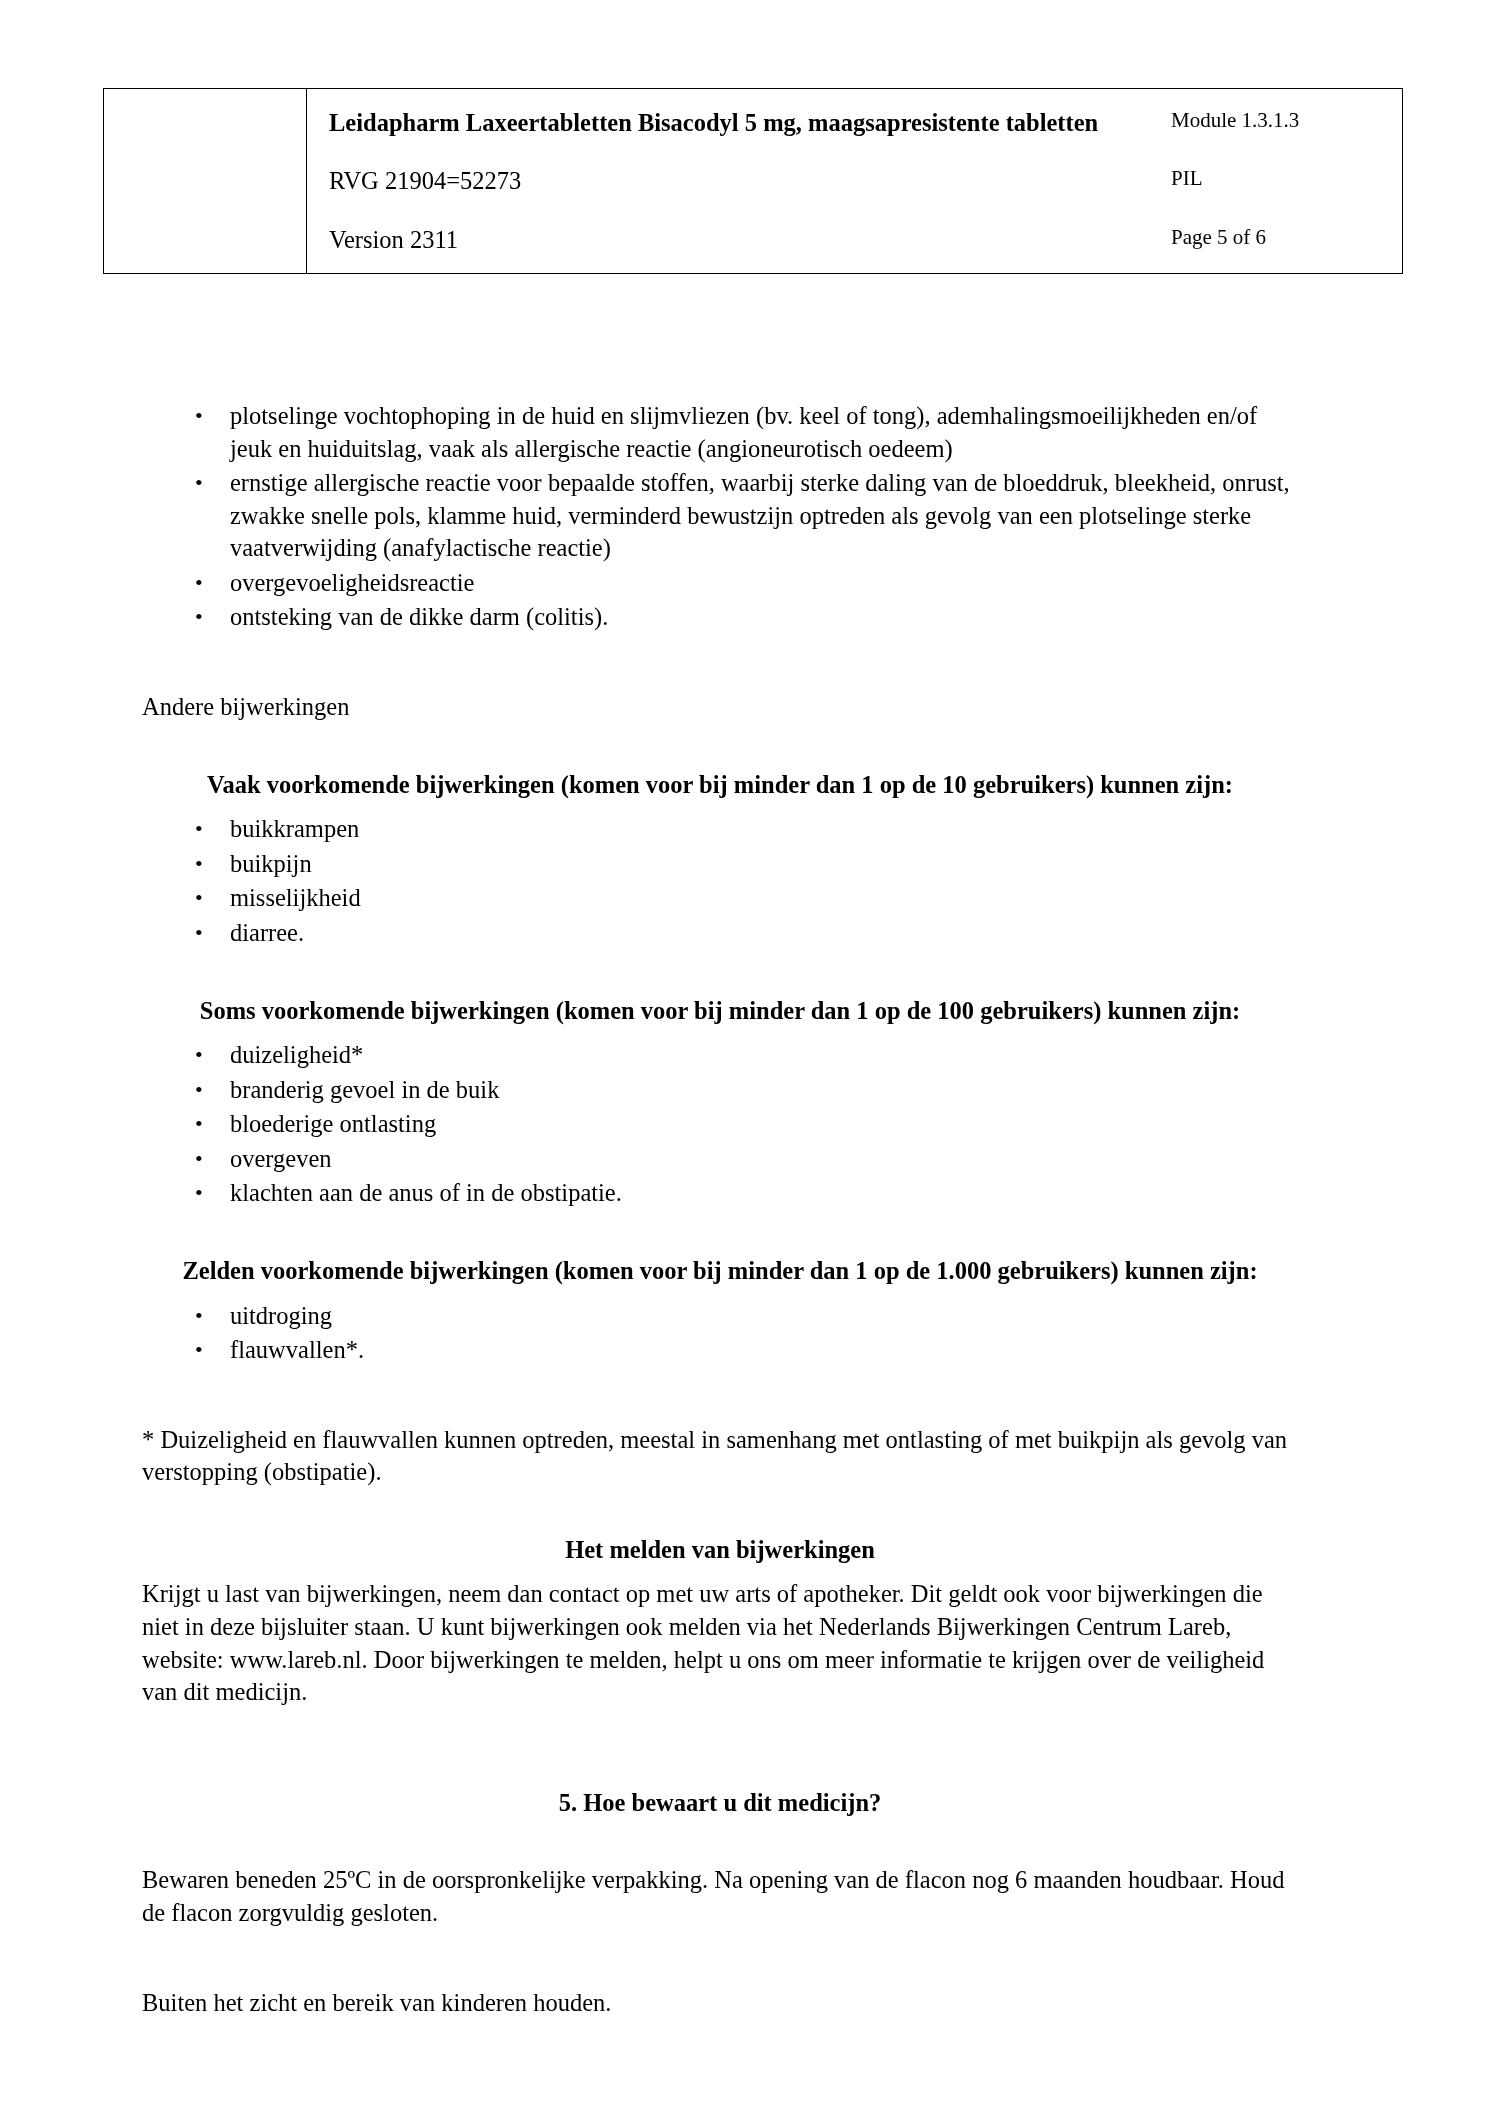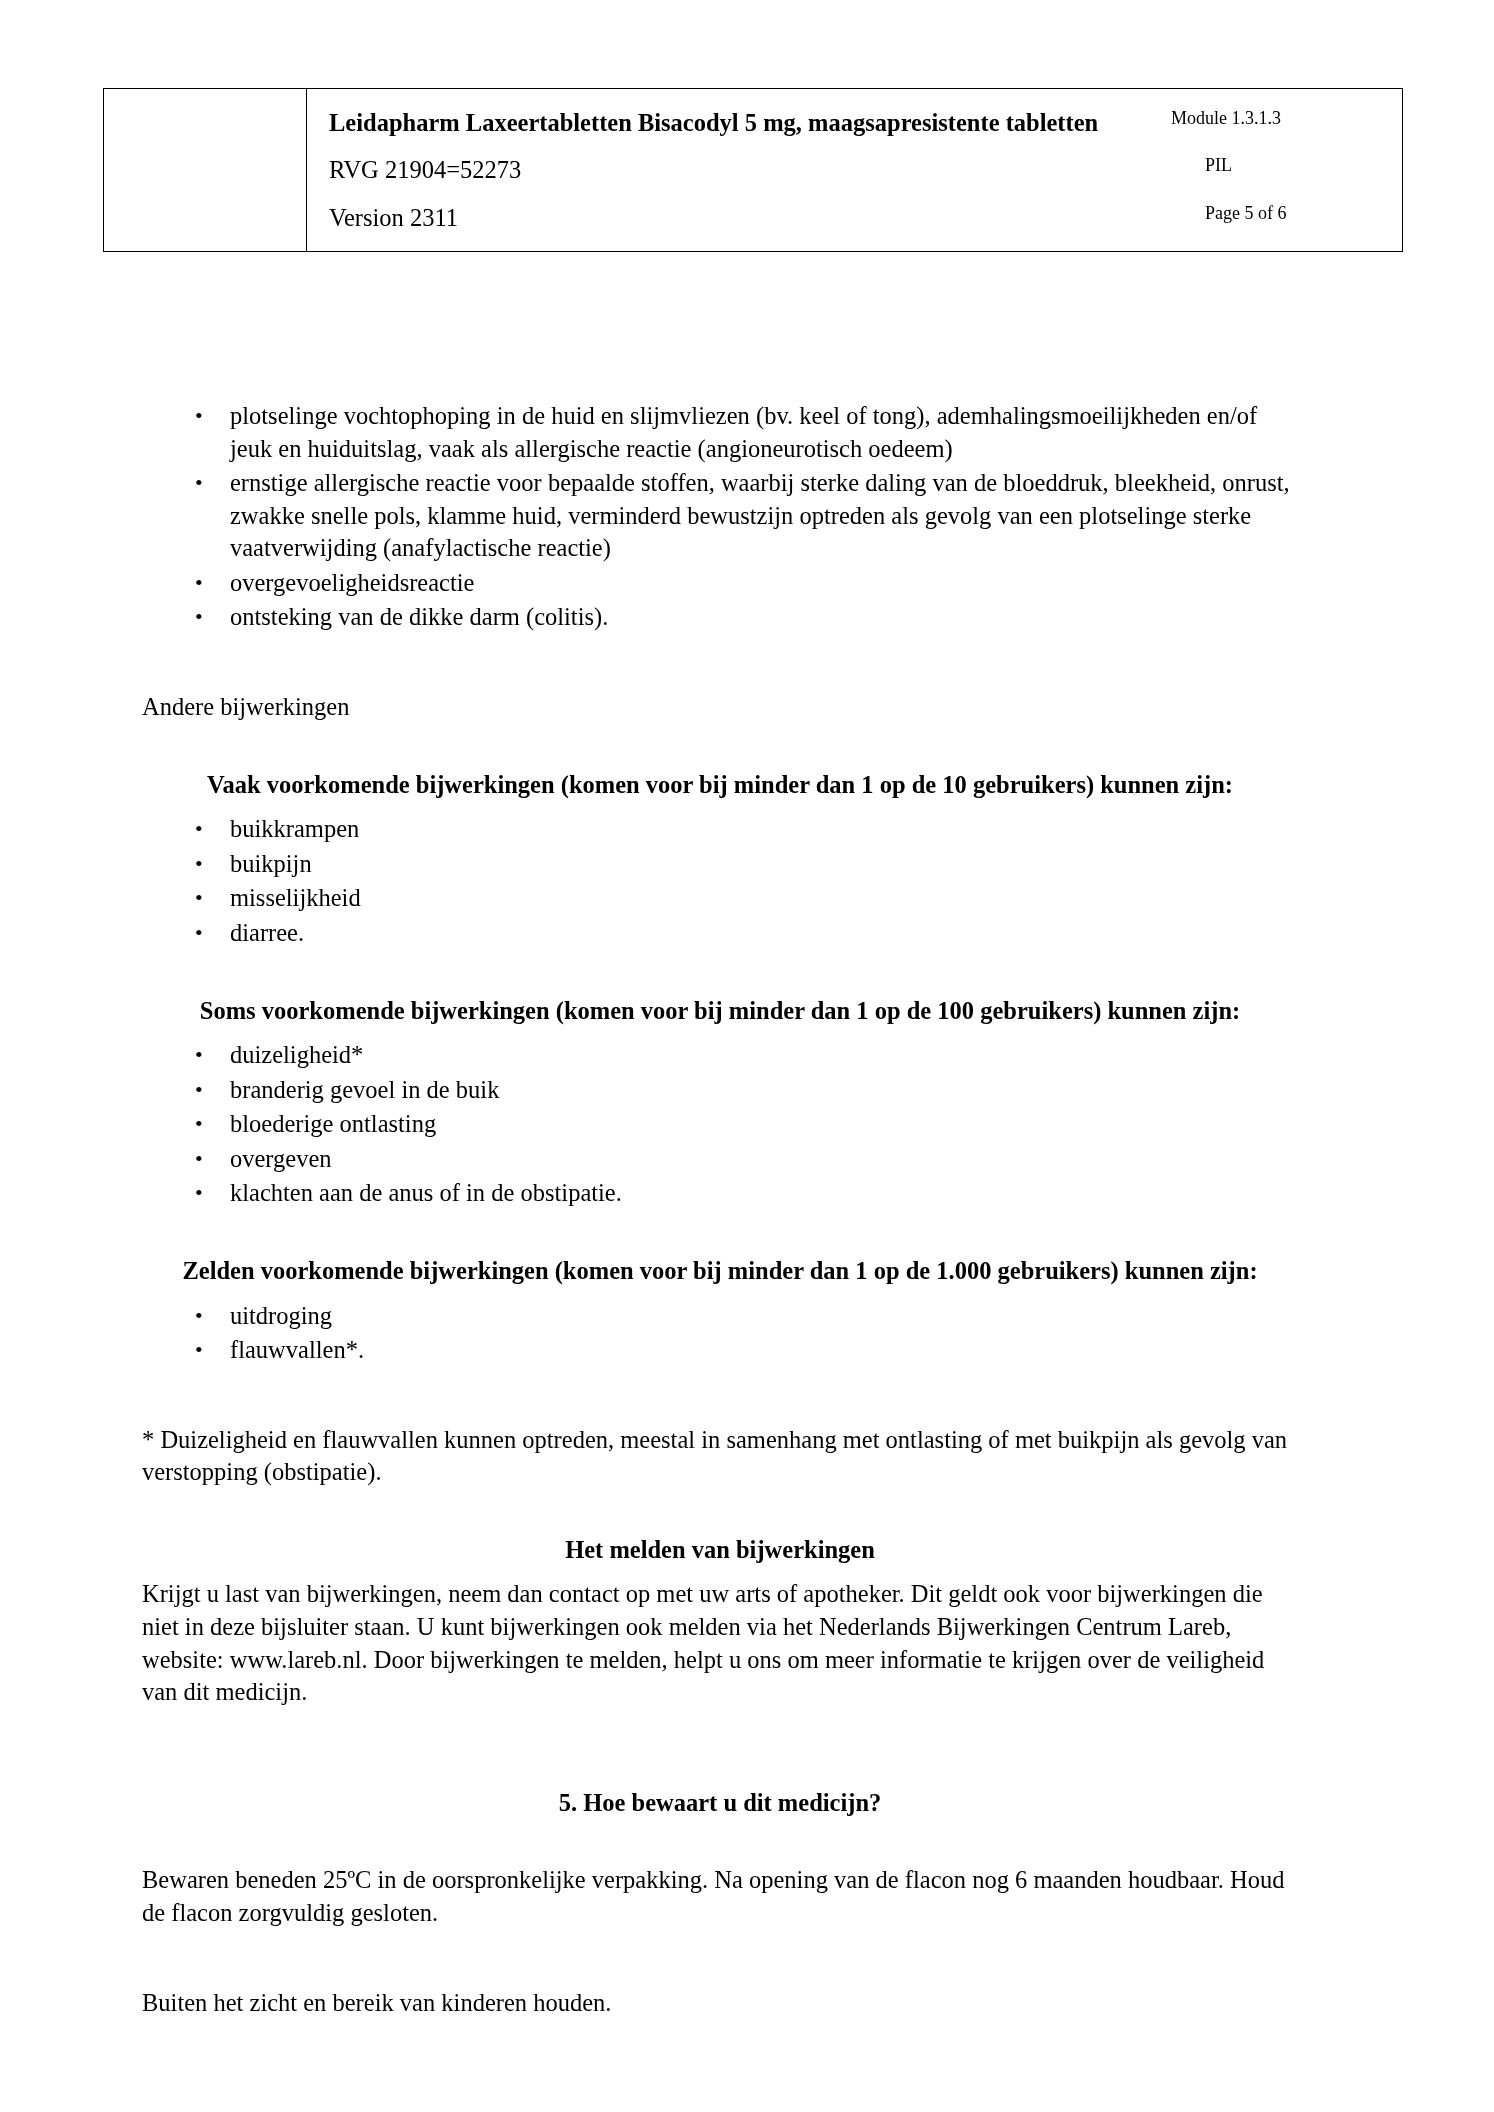--- a/index.html
+++ b/index.html
@@ -42,31 +42,30 @@
     width: 202px;
   }
   .hdr-right-cell {
     padding: 18px 16px 18px 22px !important;
   }
   .hdr-row {
     display: flex;
     align-items: flex-start;
   }
   .hdr-row + .hdr-row {
-    margin-top: 16px;
-    gap: 34px;
+    margin-top: 27px;
   }
   .hdr-main {
     flex: 0 0 838px;
     font-size: 24.5px;
     line-height: 1.28;
   }
   .hdr-side {
     flex: 1 1 auto;
-    font-size: 18px;
+    font-size: 21px;
     line-height: 1.28;
     padding-left: 4px;
   }
   .bold {
     font-weight: bold;
   }
 
   
   .content {
     position: absolute;

